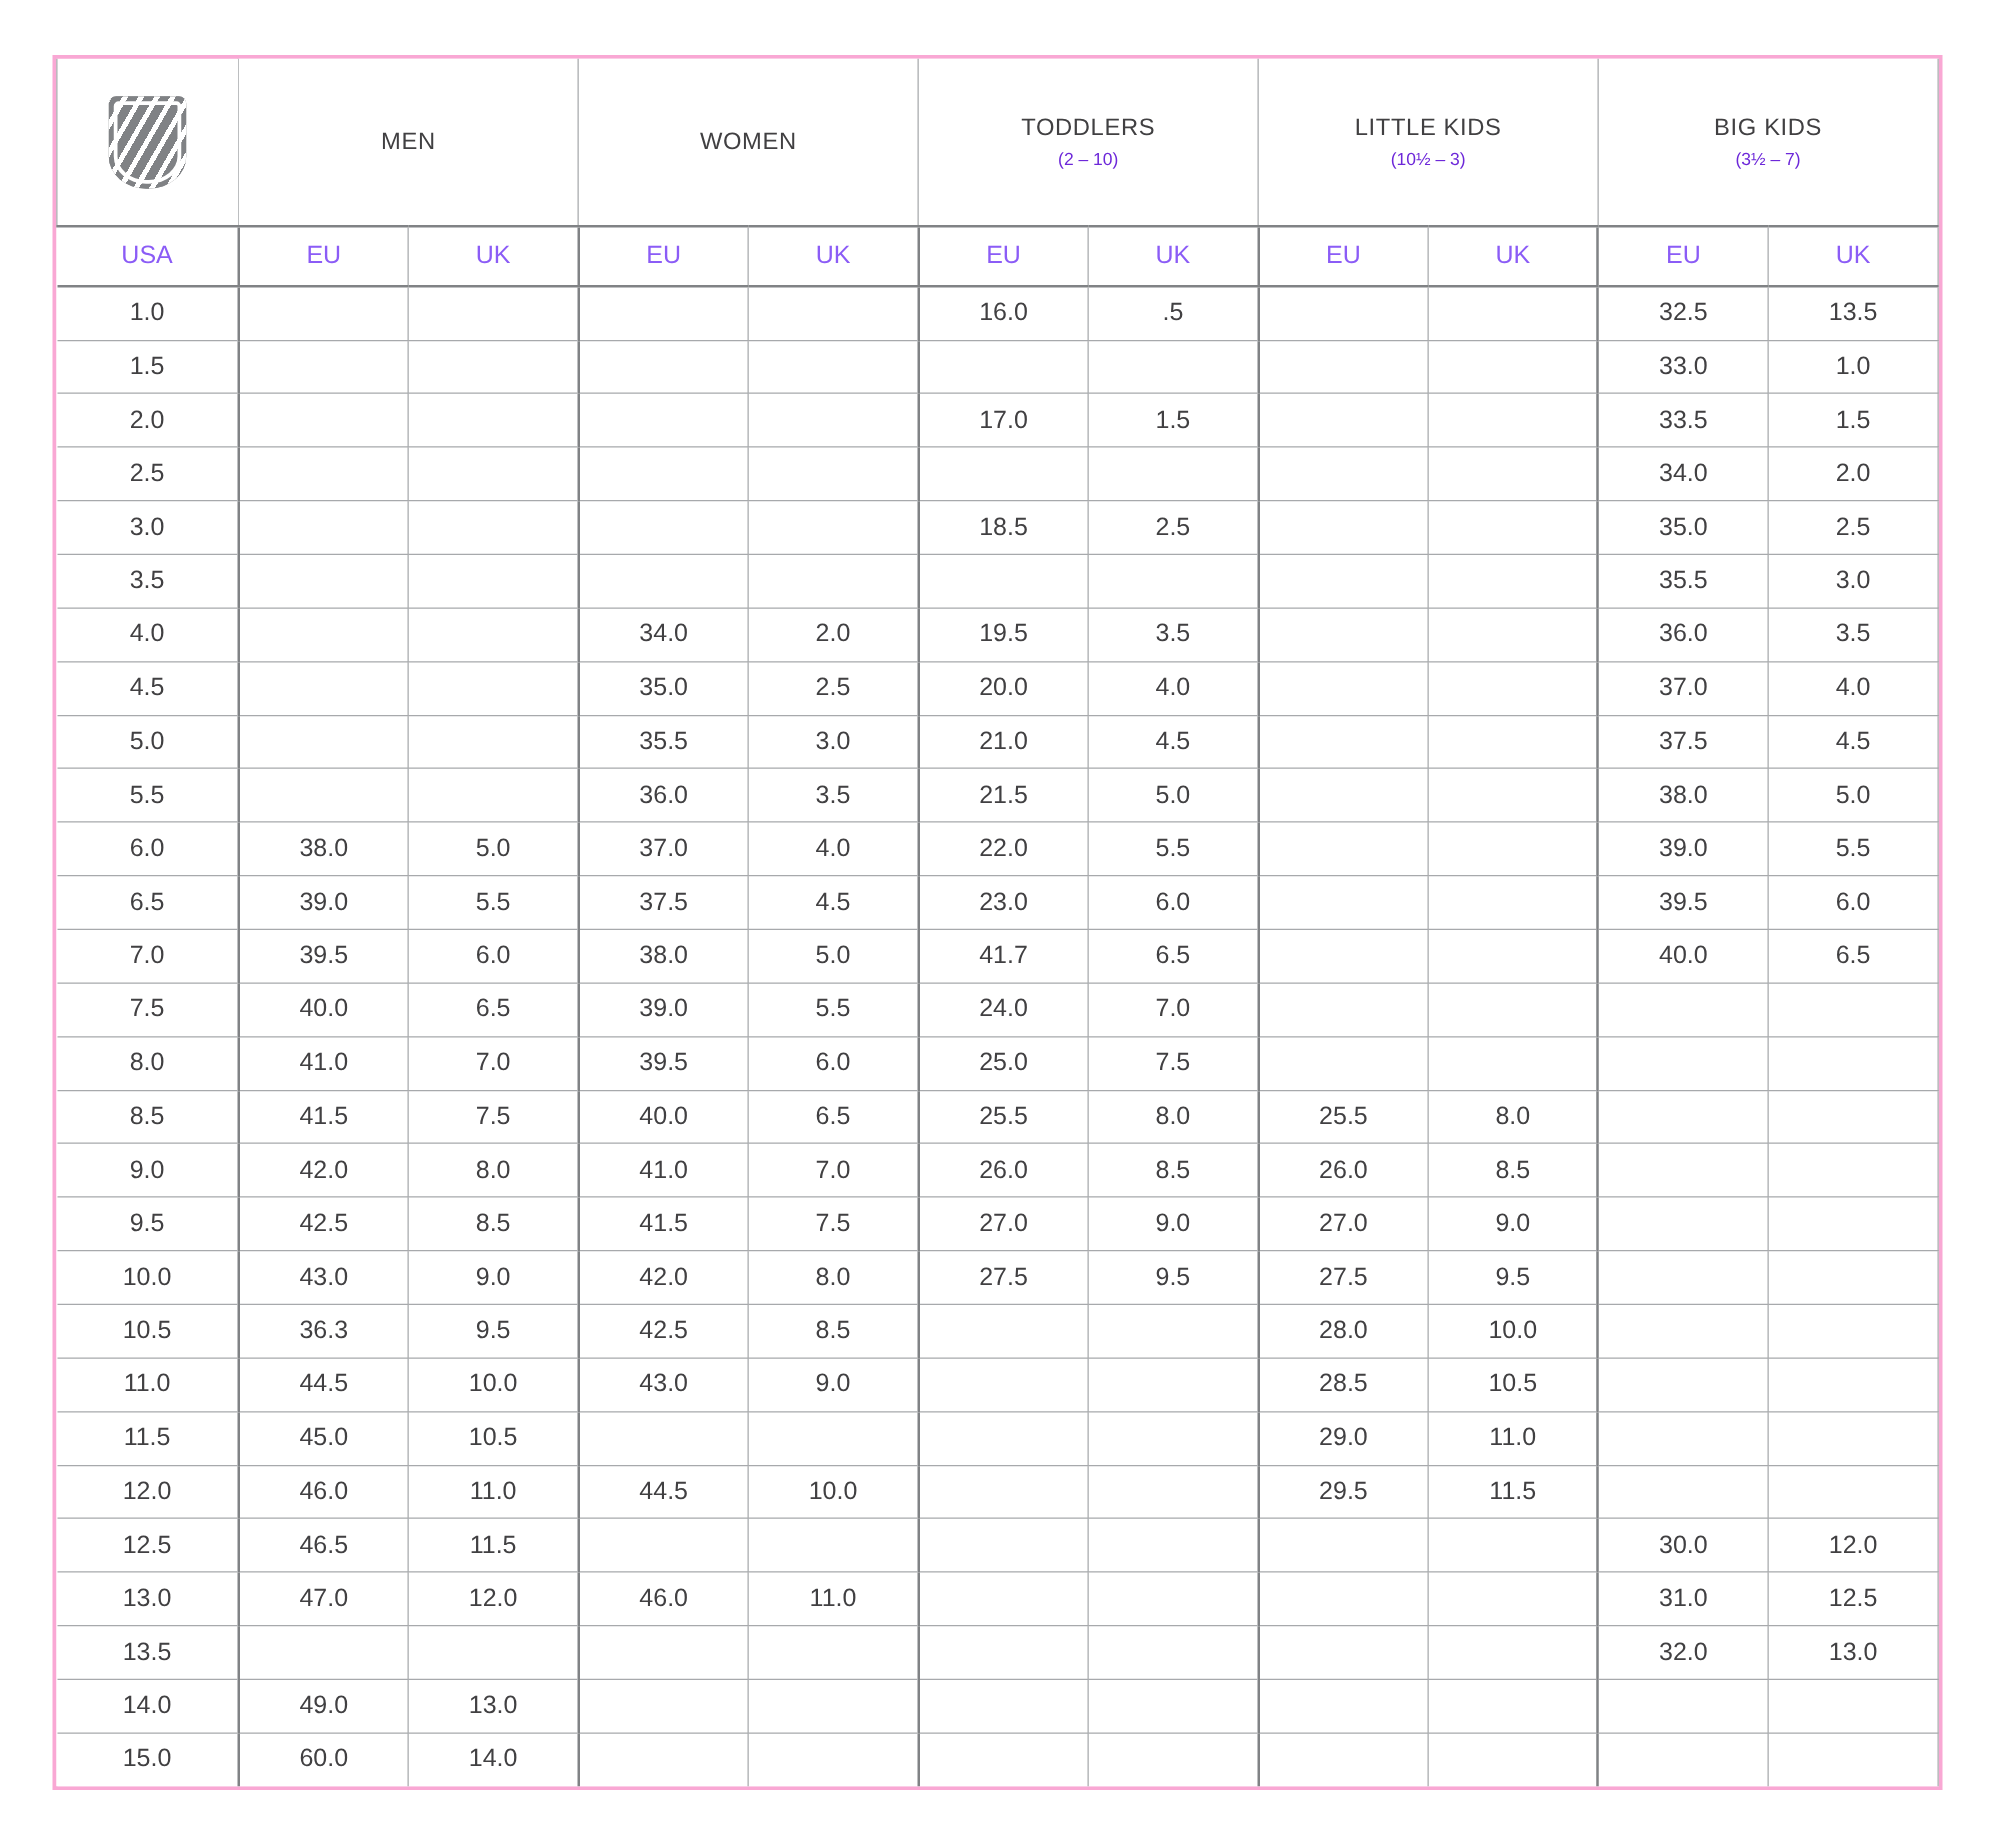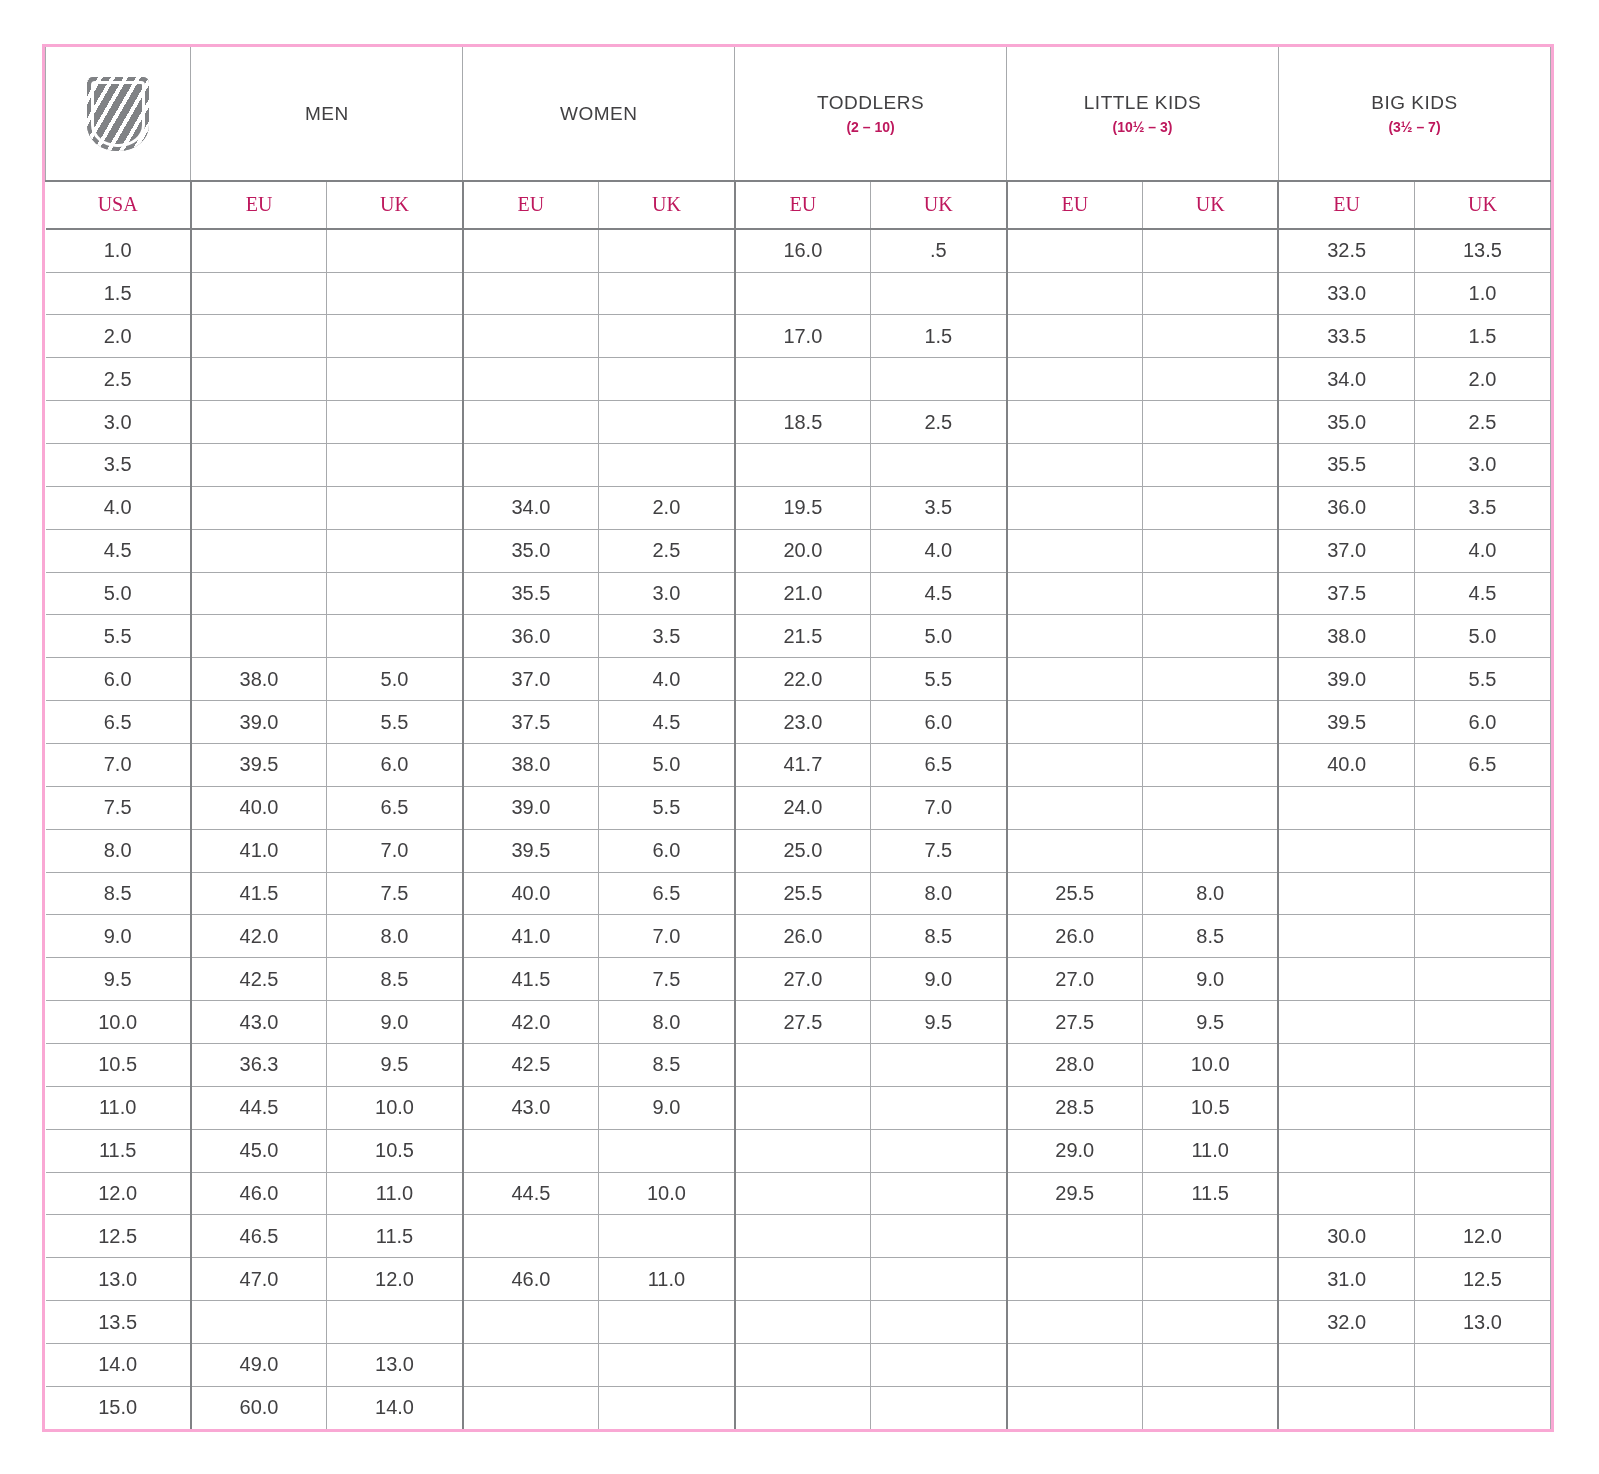--- a/index.html
+++ b/index.html
@@ -82,30 +82,29 @@
   td.group-head {
     font-weight: bold;
     font-size: 27px;
     letter-spacing: 0.5px;
     color: #414042;
     line-height: 1.15;
   }
   td.group-head .grp-sub {
     display: block;
     font-size: 14px;
-    font-weight: bold;
+    font-weight: normal;
     letter-spacing: 0;
     margin-top: 5px;
-    color: #be185d;
+    color: #6d28d9;
   }
   tr.sub-row td {
     height: 40px;
     font-size: 20px;
-    color: #be185d;
-    font-family: Liberation Serif, serif;
+    color: #8b5cf6;
   }
   tr.sub-row td.usa-head {
     border-left: none;
   }
   tr.data-row td {
     height: 37px;
     font-size: 20px;
   }
   tr.data-row td.usa-col {
     border-left: none;

